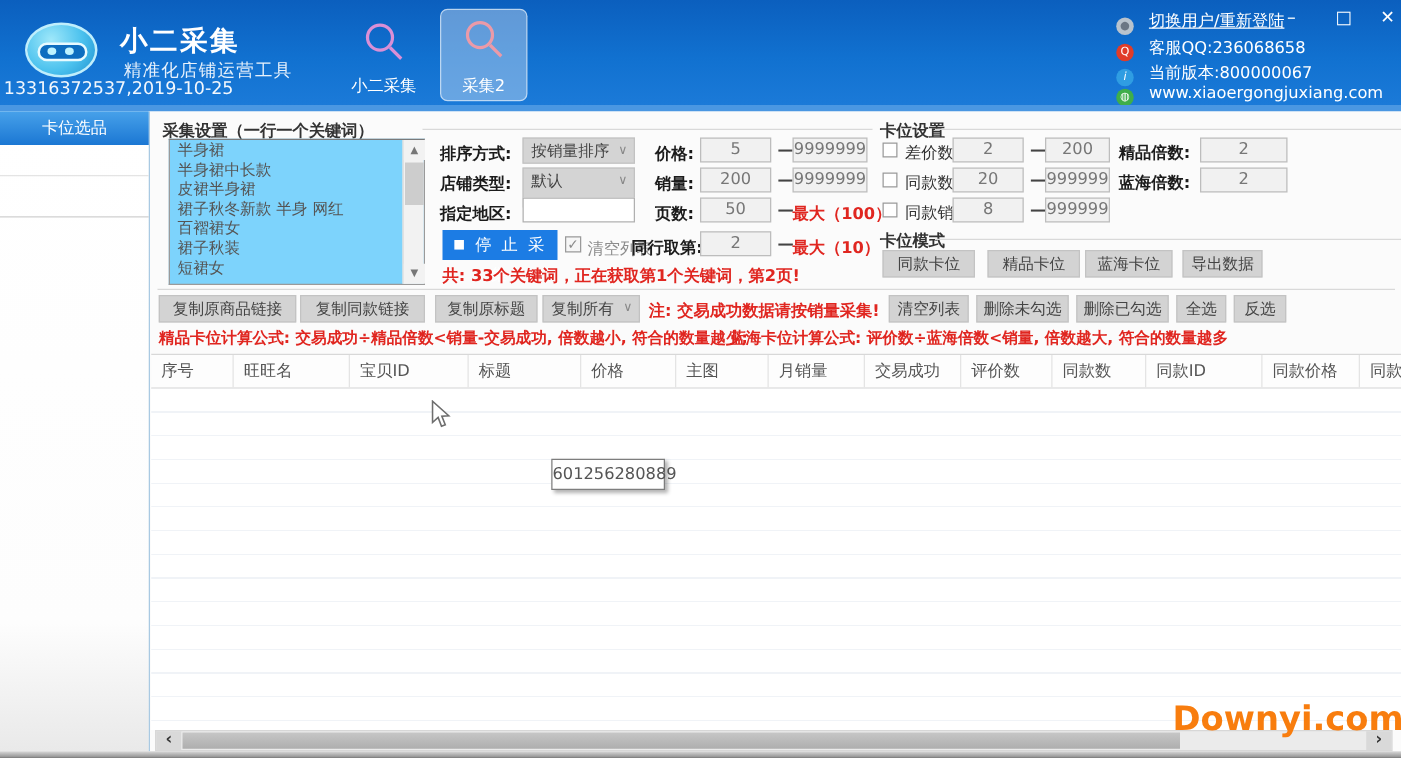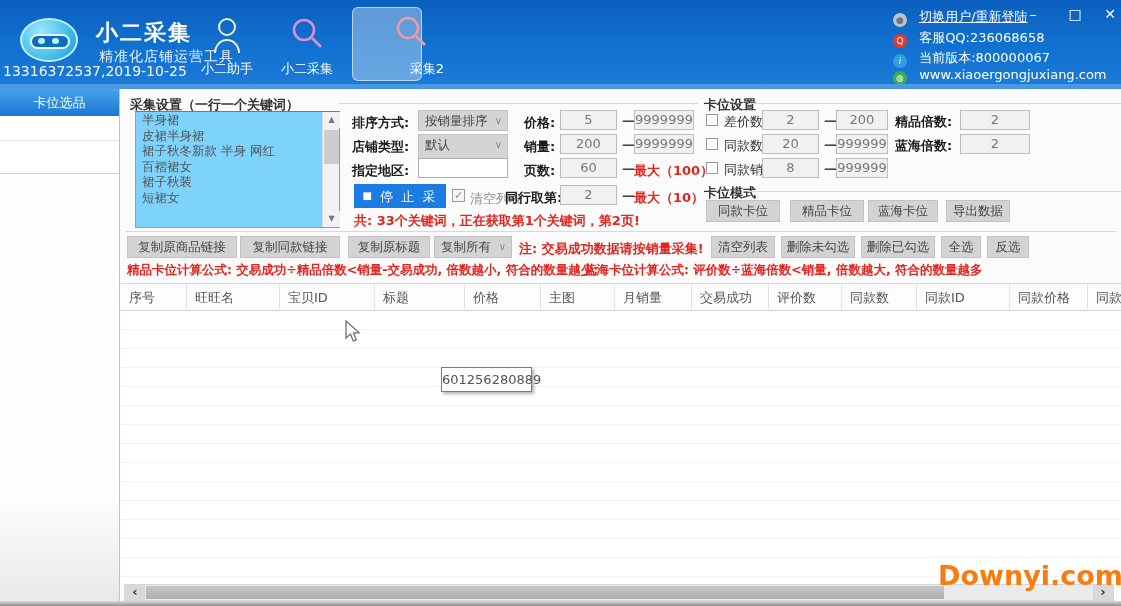--- a/index.html
+++ b/index.html
@@ -20,21 +20,21 @@
     background:#0d6ec0; border:2px solid #e8fbff; }
   .logo-eye { position:absolute; top:22px; width:7px; height:6px; border-radius:50%; background:#bdf3ff; }
   .app-title { left:96px; top:18px; font-size:22px; font-weight:bold; letter-spacing:2px; color:#fff; }
   .app-subtitle { left:99px; top:48px; font-size:14px; color:#e8f2fc; letter-spacing:1px; }
   .account { left:3px; top:63px; font-size:14px; color:#f2f7fd; }
 
   .nav-item { top:14px; width:70px; height:66px; text-align:center; color:#fff; cursor:pointer; }
   .nav-item .nav-label { position:absolute; bottom:2px; width:100%; font-size:13px; }
   .nav-item svg { margin-top:2px; }
   .nav-active { top:7px; height:74px; background:rgba(200,220,242,.45);
-    border:1px solid rgba(235,244,252,.65); border-radius:6px;padding-left:40px; }
+    border:1px solid rgba(235,244,252,.65); border-radius:6px; }
 
   .tb-right-row { left:893px; height:18px; color:#fff; font-size:13px; }
   .tb-ico { display:inline-block; width:14px; height:14px; border-radius:50%; vertical-align:-2px;
     margin-right:8px; text-align:center; line-height:14px; font-size:9px; color:#fff; }
   .link-underline { text-decoration:underline; cursor:pointer; }
   .winbtn { top:6px; width:22px; height:18px; color:#fff; text-align:center; font-size:14px; cursor:pointer; }
 
   
   .sidebar { left:0; top:89px; width:120px; height:512px;
     background:linear-gradient(180deg,#ffffff 0%,#fdfdfd 80%,#e9e9e9 100%);
@@ -111,29 +111,20 @@
     <div class="abs logo">
       <div class="logo-ball"></div>
       <div class="logo-visor"></div>
       <div class="logo-eye" style="left:24px;"></div>
       <div class="logo-eye" style="left:38px;"></div>
     </div>
     <div class="abs app-title">小二采集</div>
     <div class="abs app-subtitle">精准化店铺运营工具</div>
     <div class="abs account">13316372537,2019-10-25</div>
 
-    <div class="abs nav-item" style="left:192px;">
-      <span>
-        <svg width="30" height="38" viewBox="0 0 30 38">
-          <circle cx="15" cy="11" r="8" stroke="#f2eec9" fill="none" stroke-width="2"></circle>
-          <path d="M3,37 a12,13 0 0 1 24,0" stroke="#f2eec9" fill="none" stroke-width="2"></path>
-        </svg>
-      </span>
-      <div class="nav-label">小二助手</div>
-    </div>
 
     <div class="abs nav-item" style="left:272px;">
       <span>
         <svg width="36" height="38" viewBox="0 0 36 38">
           <circle cx="15" cy="14" r="10" stroke="#da8fd6" fill="none" stroke-width="2.6"></circle>
           <line x1="23" y1="22" x2="32" y2="31" stroke="#da8fd6" stroke-width="2.6"></line>
         </svg>
       </span>
       <div class="nav-label">小二采集</div>
     </div>
@@ -176,20 +167,21 @@
 
   <div class="abs sidebar">
     <div class="abs side-btn">卡位选品</div>
     <div class="abs side-div1"></div>
     <div class="abs side-div2"></div>
   </div>
   <div class="abs gline" style="left:338px; top:103px; width:360px;"></div>
 
   <div class="abs listbox">
     <div class="kw">半身裙</div>
+    <div class="kw">半身裙中长款</div>
     <div class="kw">皮裙半身裙</div>
     <div class="kw">裙子秋冬新款 半身 网红</div>
     <div class="kw">百褶裙女</div>
     <div class="kw">裙子秋装</div>
     <div class="kw">短裙女</div>
     <div class="vscroll">
       <div class="varrow" style="top:0;">▲</div>
       <div class="vthumb"></div>
       <div class="varrow" style="bottom:0;">▼</div>
     </div>
@@ -212,21 +204,21 @@
   <div class="abs inp" style="left:560px; top:110px; width:57px; height:20px;">5</div>
   <div class="abs dash" style="left:622px; top:113px;">—</div>
   <div class="abs inp" style="left:634px; top:110px; width:60px; height:20px;">9999999</div>
 
   <div class="abs lbl" style="left:524px; top:138px;">销量:</div>
   <div class="abs inp" style="left:560px; top:134px; width:57px; height:20px;">200</div>
   <div class="abs dash" style="left:622px; top:137px;">—</div>
   <div class="abs inp" style="left:634px; top:134px; width:60px; height:20px;">9999999</div>
 
   <div class="abs lbl" style="left:524px; top:162px;">页数:</div>
-  <div class="abs inp" style="left:560px; top:158px; width:57px; height:20px;">60</div>
+  <div class="abs inp" style="left:560px; top:158px; width:57px; height:20px;">50</div>
   <div class="abs dash" style="left:622px; top:161px;">—</div>
   <div class="abs red-b" style="left:634px; top:162px;">最大（100）</div>
 
   <div class="abs btn-blue" style="left:354px; top:184px; width:92px; height:24px;">
     <span style="font-size:10px; vertical-align:2px;">■</span>
     <span>停 止 采 集</span>
   </div>
   <div class="abs cb" style="left:452px; top:189px;">✓</div>
   <div class="abs" style="left:470px; top:190px; color:#8d8d8d;">清空列表</div>
 

